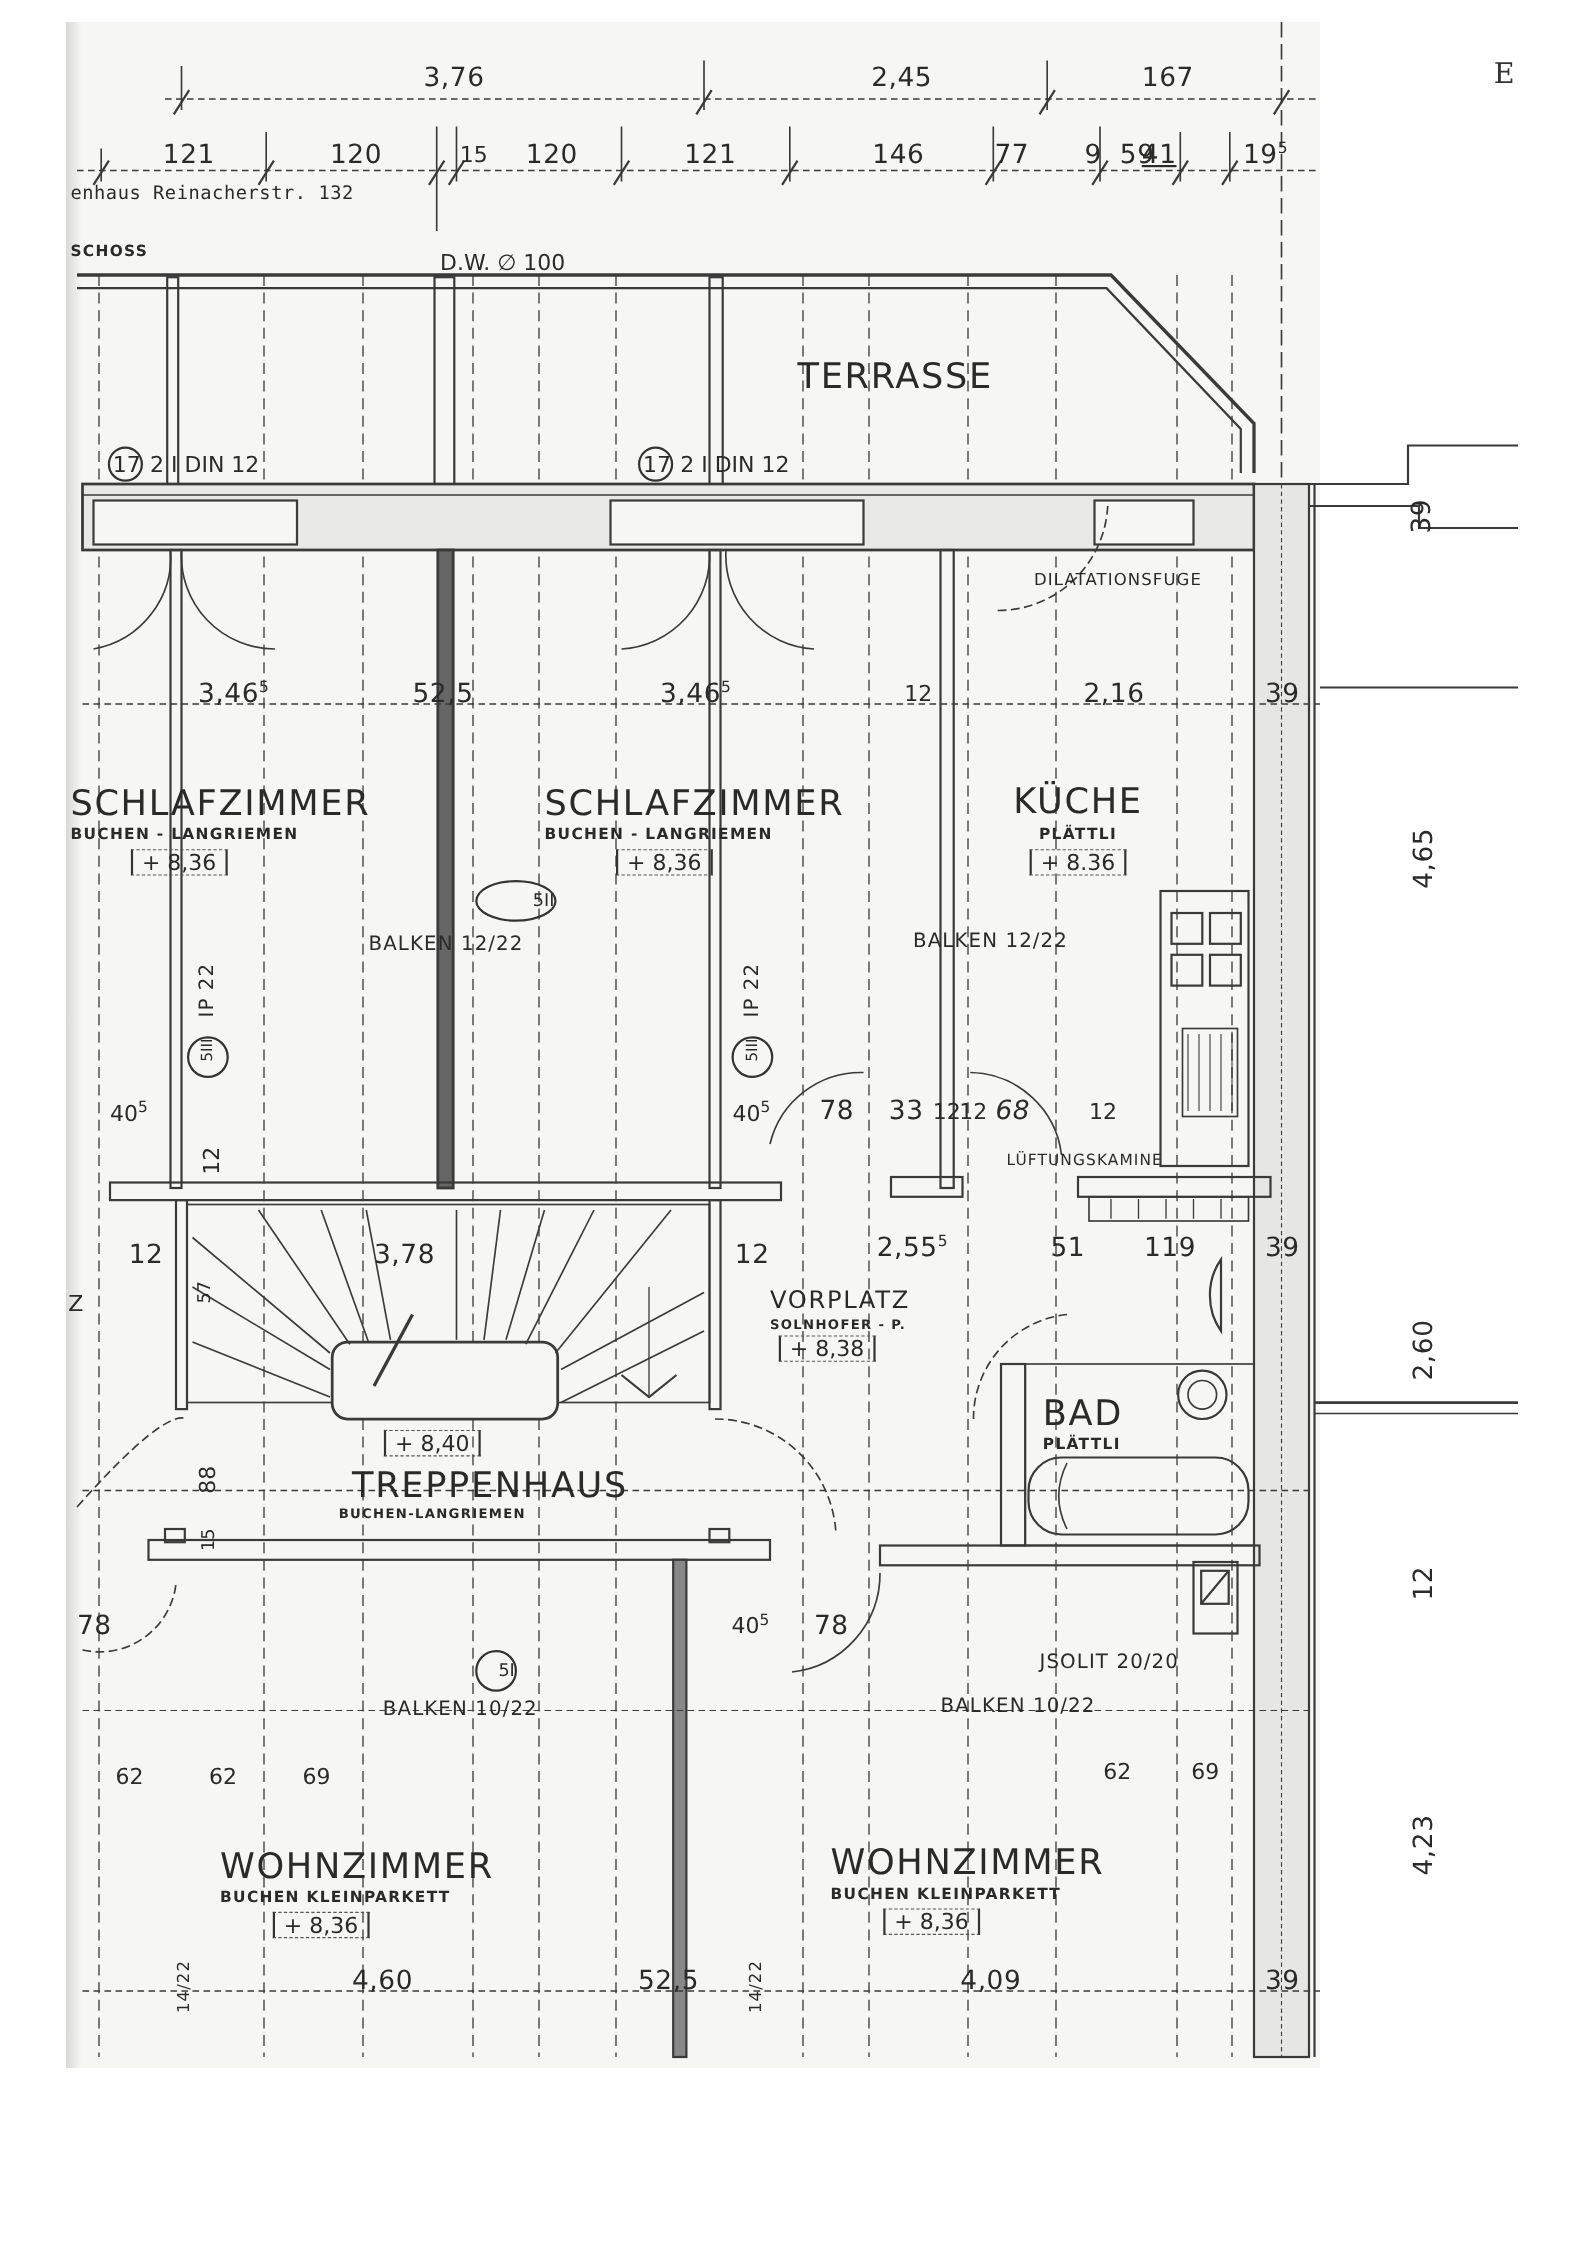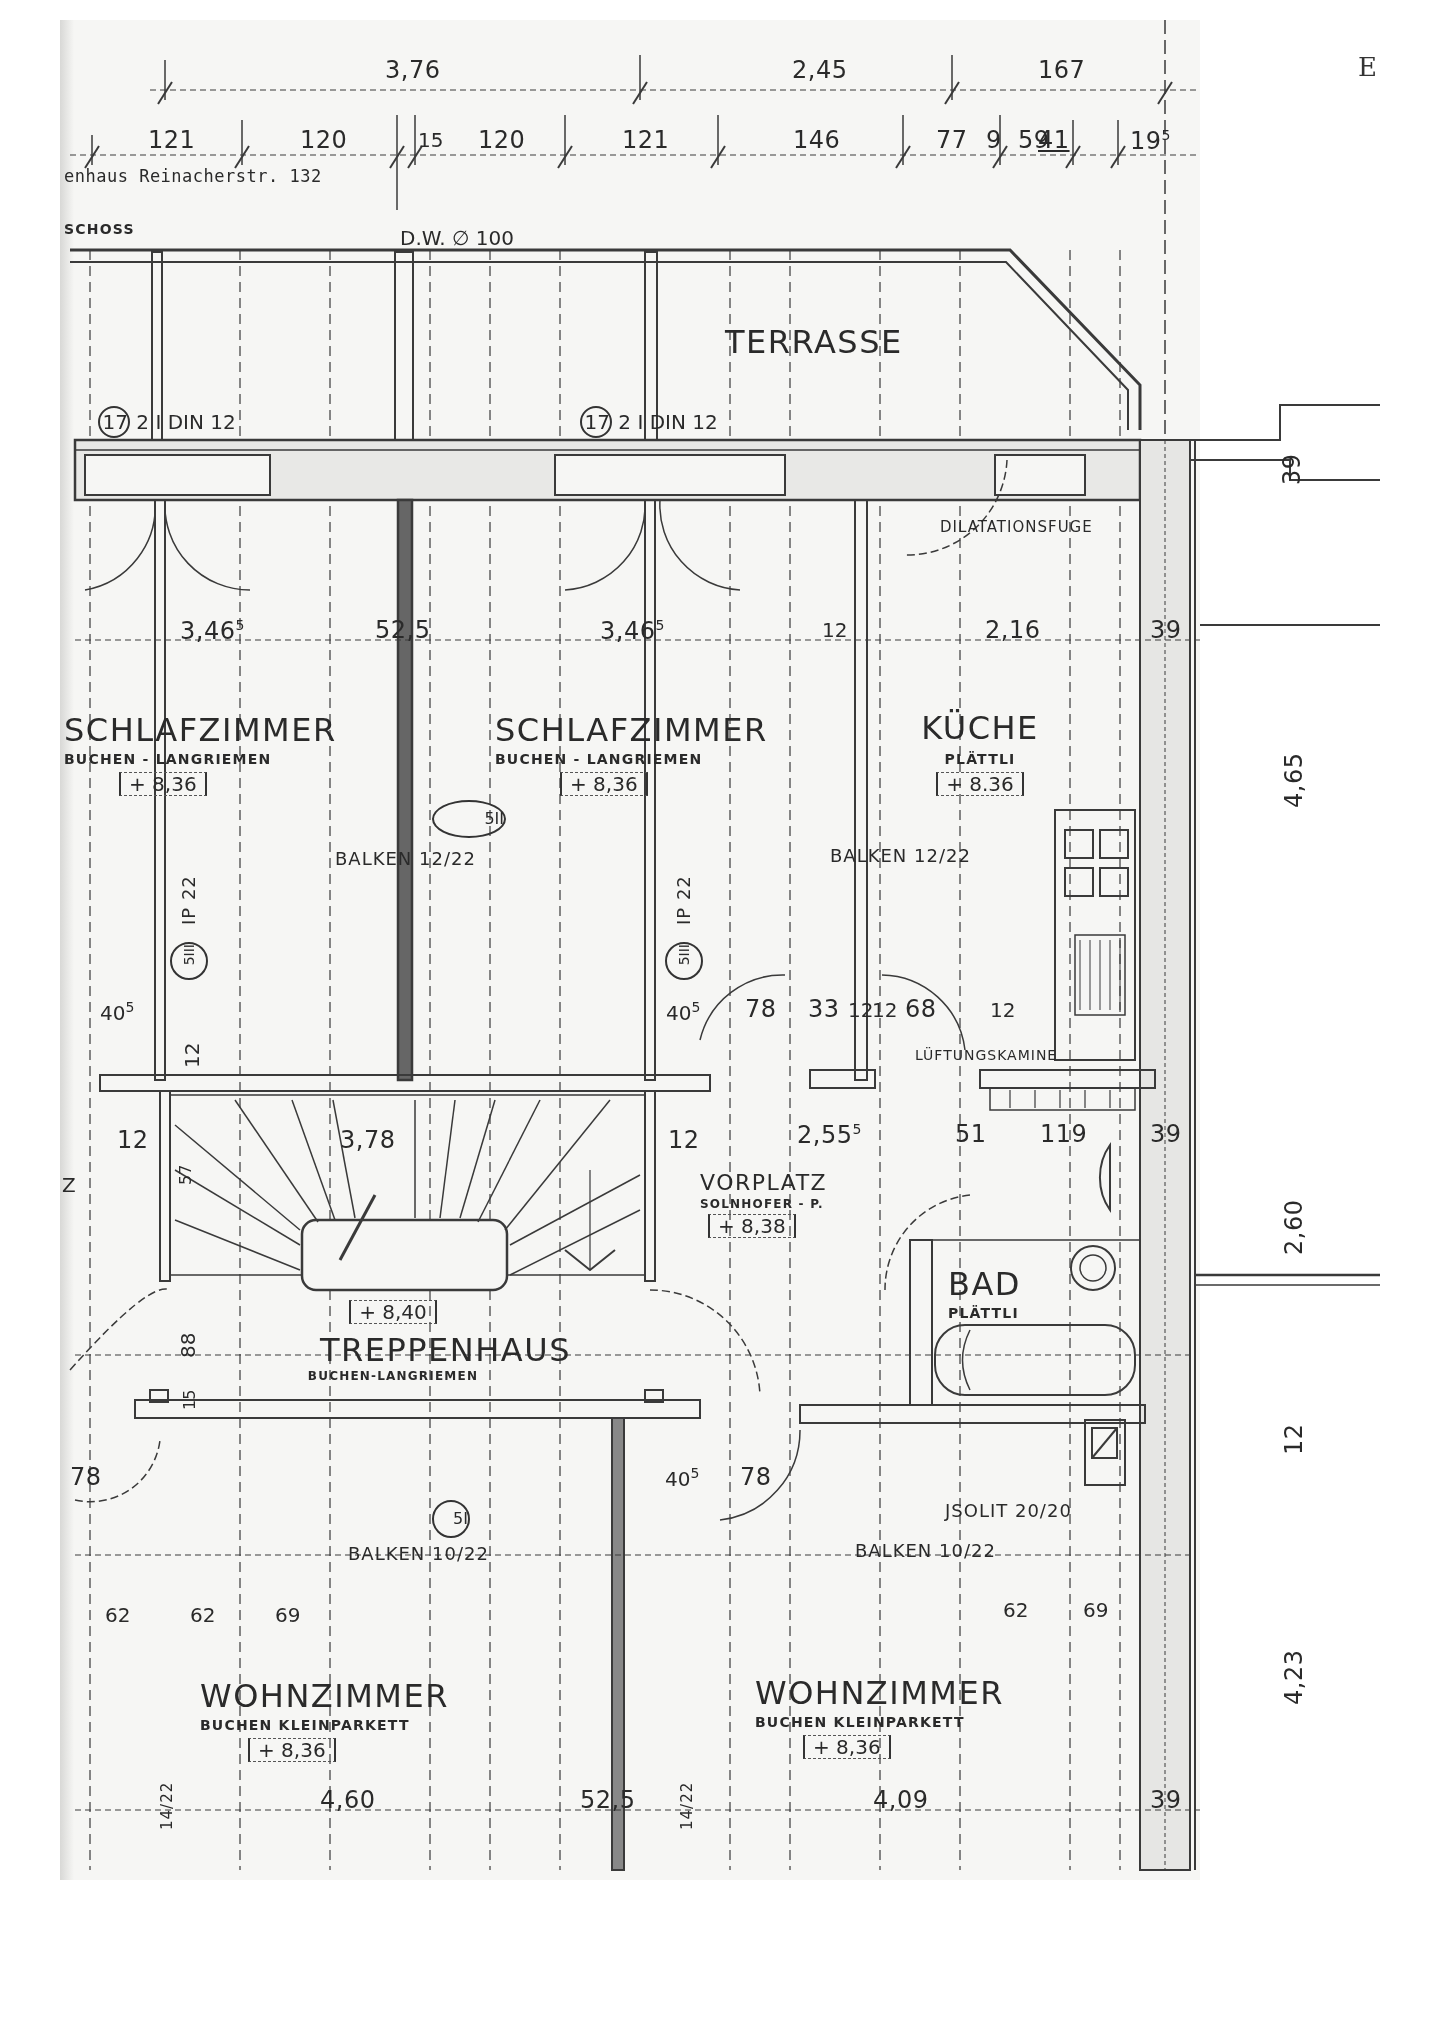--- a/index.html
+++ b/index.html
@@ -208,21 +208,21 @@
 <div class="lbl dim" style="left:385px;top:58px;">3,76</div>
 <div class="lbl dim" style="left:792px;top:58px;">2,45</div>
 <div class="lbl dim" style="left:1038px;top:58px;">167</div>
 
 <div class="lbl dim" style="left:148px;top:128px;">121</div>
 <div class="lbl dim" style="left:300px;top:128px;">120</div>
 <div class="lbl dim-sm" style="left:418px;top:130px;">15</div>
 <div class="lbl dim" style="left:478px;top:128px;">120</div>
 <div class="lbl dim" style="left:622px;top:128px;">121</div>
 <div class="lbl dim" style="left:793px;top:128px;">146</div>
-<div class="lbl dim" style="left:936px;top:128px;">77</div>
+<div class="lbl dim" style="left:904px;top:128px;">77</div>
 <div class="lbl dim" style="left:986px;top:128px;">9</div>
 <div class="lbl dim" style="left:1018px;top:128px;">59</div>
 <div class="lbl dim" style="left:1038px;top:128px;text-decoration:underline;">41</div>
 <div class="lbl dim" style="left:1130px;top:128px;"><span>19</span><span class="sup">5</span></div>
 <div class="lbl dim-sm" style="left:400px;top:228px;">D.W. ∅ 100</div>
 
 <div class="lbl room" style="left:725px;top:326px;">TERRASSE</div>
 <div class="lbl dim-sm" style="left:98px;top:406px;"><span class="circ" style="width:28px;height:28px;line-height:28px;">17</span> <span>2 I DIN 12</span></div>
 <div class="lbl dim-sm" style="left:580px;top:406px;"><span class="circ" style="width:28px;height:28px;line-height:28px;">17</span> <span>2 I DIN 12</span></div>
 <div class="lbl note" style="left:940px;top:520px;font-size:15px;">DILATATIONSFUGE</div>
@@ -261,21 +261,21 @@
 <div class="lbl dim-sm circ vert" style="left:665px;top:980px;width:34px;height:34px;line-height:34px;font-size:14px;">5III</div>
 <div class="lbl note" style="left:915px;top:1048px;font-size:14px;">LÜFTUNGSKAMINE</div>
 
 <div class="lbl dim-sm" style="left:100px;top:1000px;"><span>40</span><span class="sup">5</span></div>
 <div class="lbl dim-sm vert" style="left:182px;top:1068px;">12</div>
 <div class="lbl dim-sm" style="left:666px;top:1000px;"><span>40</span><span class="sup">5</span></div>
 <div class="lbl dim" style="left:745px;top:997px;">78</div>
 <div class="lbl dim" style="left:808px;top:997px;">33</div>
 <div class="lbl dim-sm" style="left:848px;top:1000px;">12</div>
 <div class="lbl dim-sm" style="left:872px;top:1000px;">12</div>
-<div class="lbl dim" style="left:905px;top:997px;">68</div>
+<div class="lbl dim" style="left:905px;top:997px;font-style:italic;">68</div>
 <div class="lbl dim-sm" style="left:990px;top:1000px;">12</div>
 <div class="lbl dim" style="left:117px;top:1128px;">12</div>
 <div class="lbl dim" style="left:340px;top:1128px;">3,78</div>
 <div class="lbl dim" style="left:668px;top:1128px;">12</div>
 <div class="lbl dim-sm vert" style="left:178px;top:1185px;font-size:16px;">57</div>
 <div class="lbl dim" style="left:797px;top:1122px;"><span>2,55</span><span class="sup">5</span></div>
 <div class="lbl dim" style="left:955px;top:1122px;">51</div>
 <div class="lbl dim" style="left:1040px;top:1122px;text-align:center;">119</div>
 <div class="lbl dim" style="left:1150px;top:1122px;">39</div>
 <div class="lbl dim vert" style="left:1282px;top:1255px;">2,60</div>

